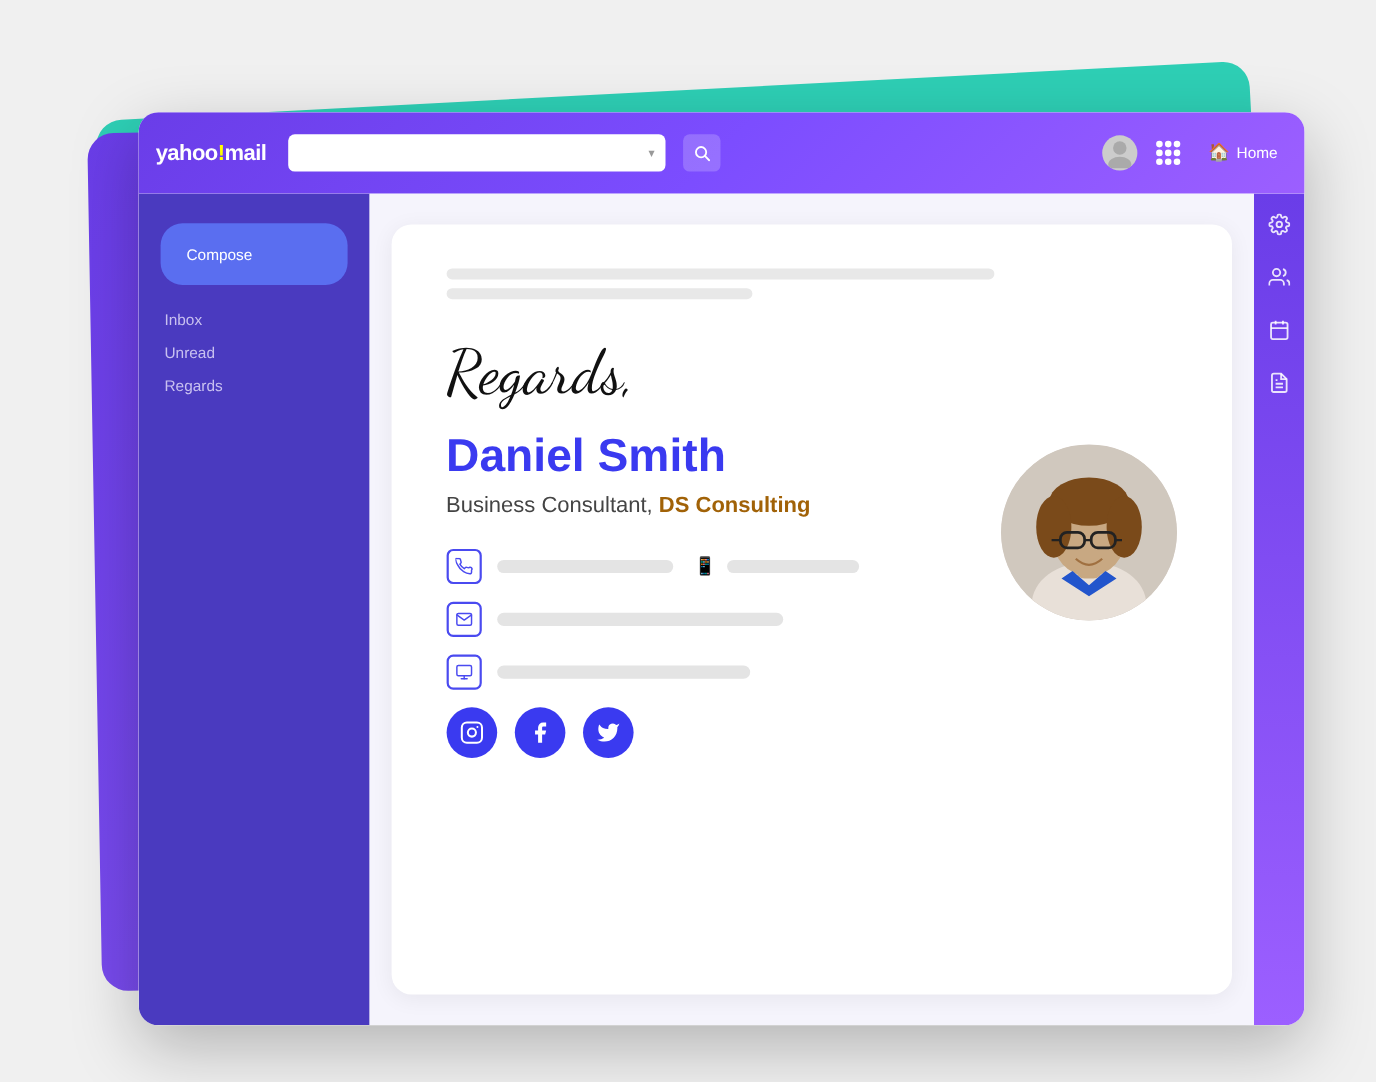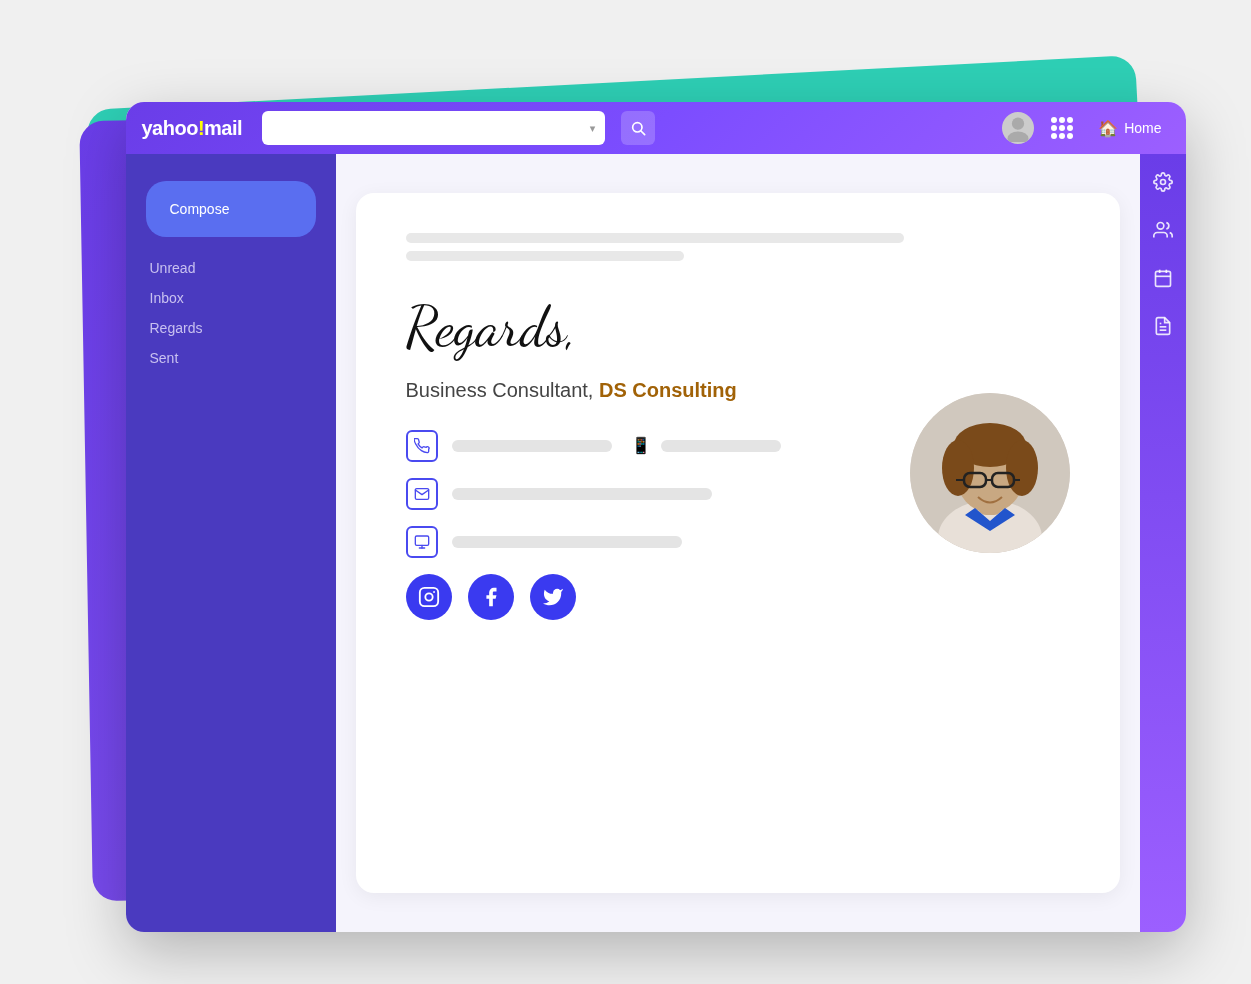--- a/index.html
+++ b/index.html
@@ -57,21 +57,21 @@
       border-radius: 18px;
       box-shadow: 0 20px 60px rgba(0,0,0,0.25);
       overflow: hidden;
       z-index: 2;
       display: flex;
       flex-direction: column;
     }
 
     
     .header {
-      height: 52px;
+      height: 74px;
       background: linear-gradient(135deg, #6a3de8 0%, #7c4dff 50%, #9c5fff 100%);
       display: flex;
       align-items: center;
       padding: 12px 16px;
       gap: 12px;
       flex-shrink: 0;
     }
 
     .yahoo-logo {
       color: #fff;
@@ -385,36 +385,36 @@
         <span class="home-icon">🏠</span>
         <span>Home</span>
       </div>
     </div>
 
     <div class="main-content">
 
       <div class="sidebar">
         <button class="compose-btn">Compose</button>
 
+        <div class="nav-item">Inbox</div>
         <div class="nav-item">Unread</div>
-        <div class="nav-item">Inbox</div>
         <div class="nav-item">Regards</div>
-        <div class="nav-item">Sent</div>
       </div>
 
       <div class="email-content">
         <div class="email-card">
 
           <div class="email-loading-bars">
             <div class="loading-bar" style="width:75%;"></div>
             <div class="loading-bar" style="width:42%;"></div>
           </div>
 
           <div class="regards-text">Regards,</div>
 
+          <div class="sig-name">Daniel Smith</div>
 
           <div class="sig-title">
             <span>Business Consultant, </span><strong>DS Consulting</strong>
           </div>
 
           <div class="contact-row">
             <div class="contact-icon">
               <svg width="16" height="16" viewBox="0 0 24 24" fill="none" stroke="#4a4af0" stroke-width="2" stroke-linecap="round" stroke-linejoin="round">
                 <path d="M22 16.92v3a2 2 0 01-2.18 2 19.79 19.79 0 01-8.63-3.07A19.5 19.5 0 013.07 9.81a19.79 19.79 0 01-3.07-8.68A2 2 0 012 1h3a2 2 0 012 1.72 12.84 12.84 0 00.7 2.81 2 2 0 01-.45 2.11L6.09 8.91a16 16 0 006 6l1.27-1.27a2 2 0 012.11-.45 12.84 12.84 0 002.81.7A2 2 0 0122 16.92z"></path>
               </svg>

